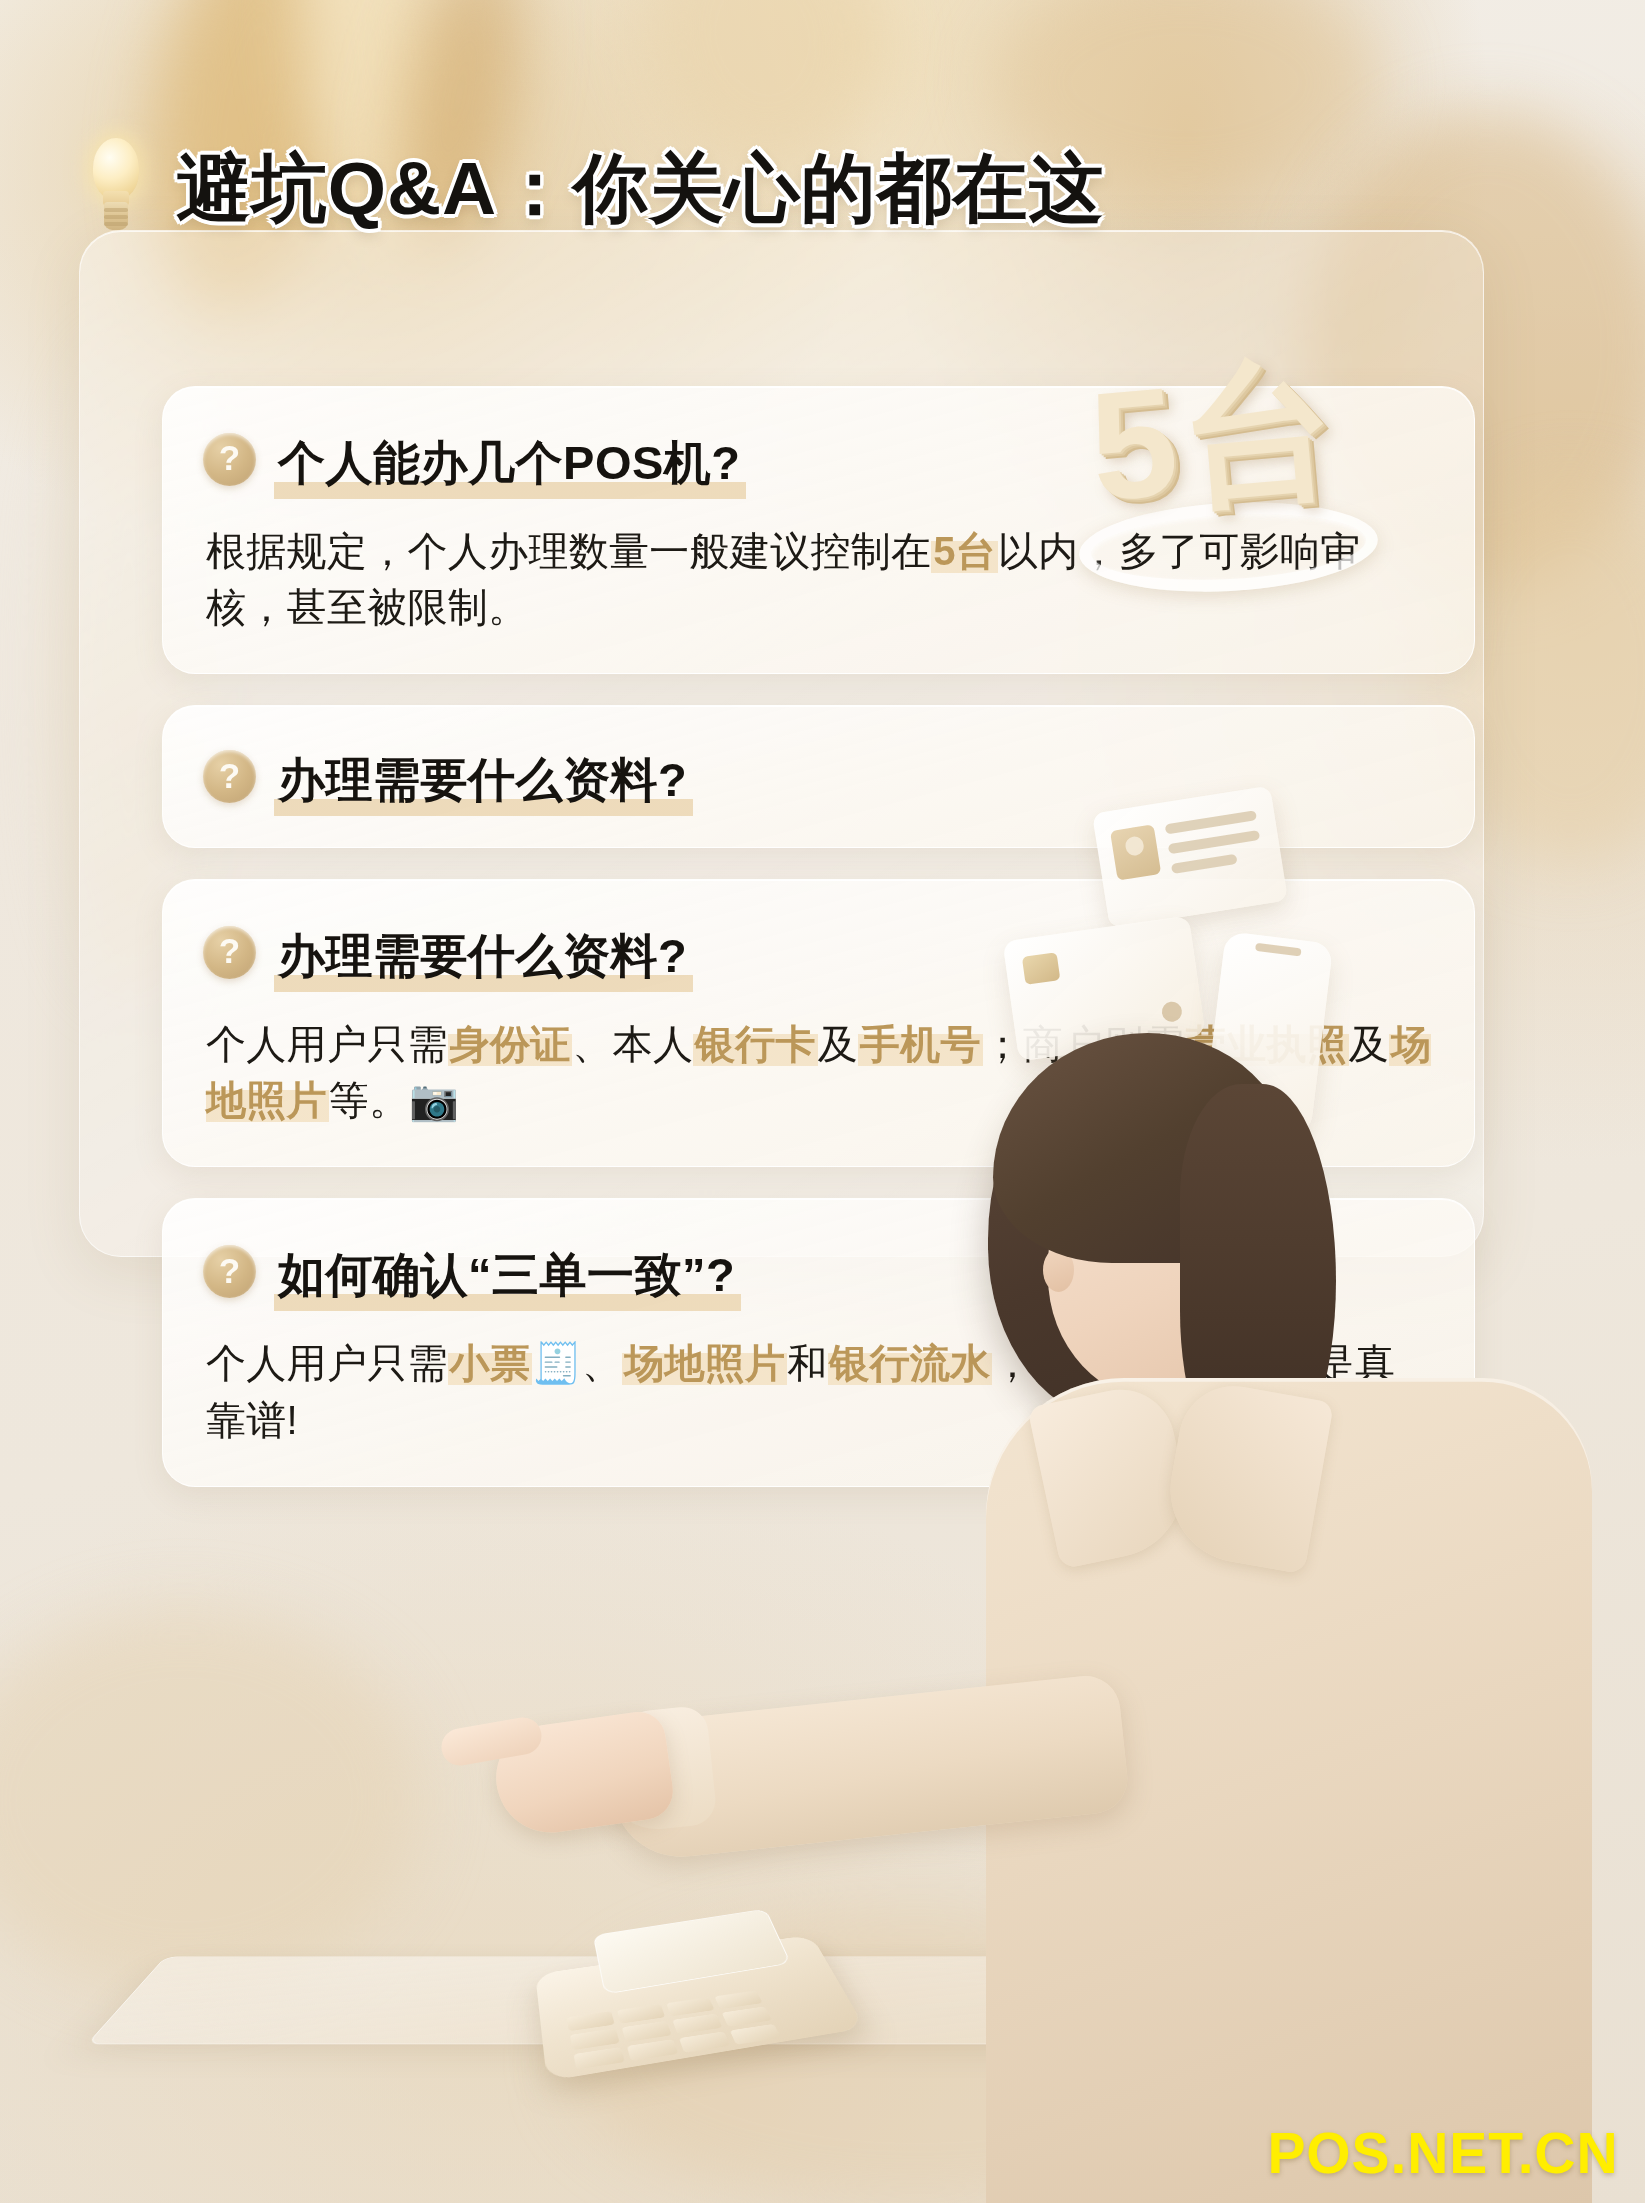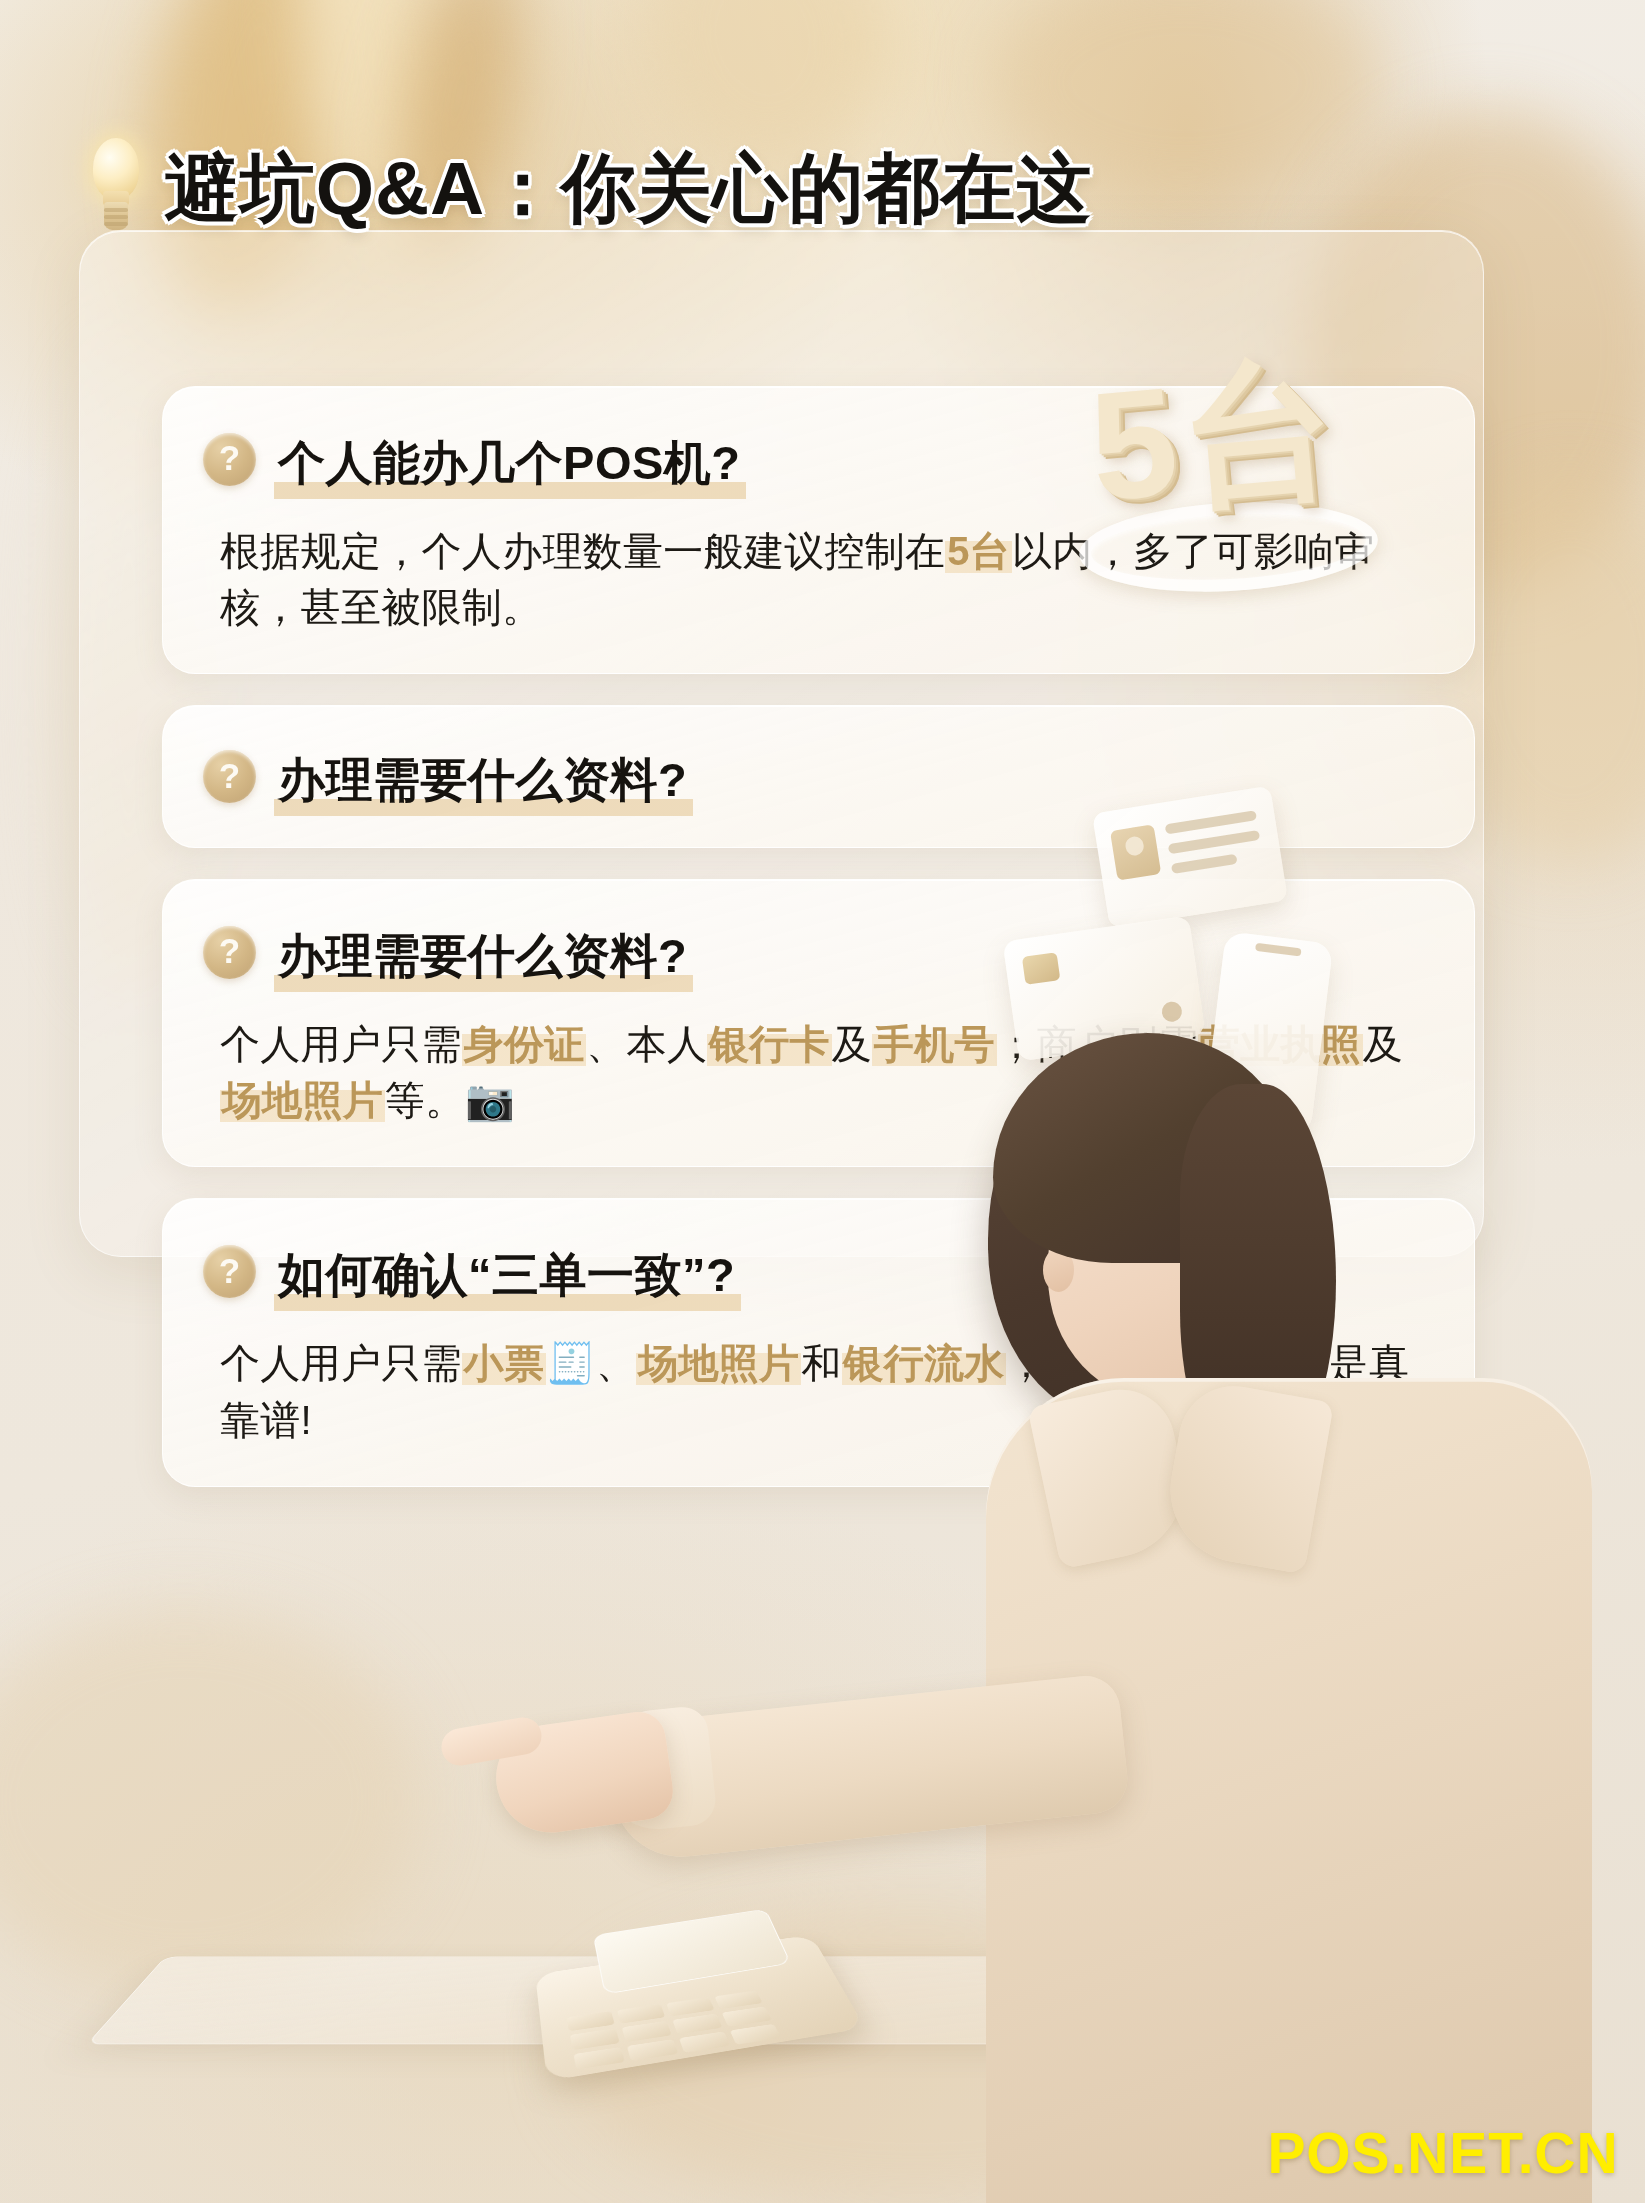--- a/index.html
+++ b/index.html
@@ -32,21 +32,21 @@
   .b6 { left:1304px;top:110px;  width:367px; height:478px; background:rgba(212,176,118,.45); }
   .b7 { left:1433px;top:478px;  width:275px; height:386px; background:rgba(230,206,164,.5); }
   .b8 { left:-55px; top:1607px; width:478px; height:386px; background:rgba(228,208,176,.45); }
   .b9 { left:569px; top:1910px; width:698px; height:303px; background:rgba(224,200,162,.4); }
   .b10{ left:55px;  top:349px;  width:147px; height:643px; background:rgba(238,226,204,.5); }
 
   
   .header { position:absolute; z-index:30; left:0; top:0; width:100%; height:257px; }
   .title-row {
     position:absolute; left:87px; top:138px;
-    display:flex; align-items:center; gap:20px;
+    display:flex; align-items:center; gap:32px;
   }
   .bulb { position:relative; width:57px; height:101px; flex:0 0 auto; }
   .bulb .glass {
     position:absolute; left:5.5px; top:0; width:46px; height:61px;
     border-radius:50% 50% 44% 44%;
     background:radial-gradient(circle at 36% 32%, #fffdf2 0%, #fdeec4 42%, #f0d79a 76%, #e2c384 100%);
     box-shadow:0 0 20px 6.4px rgba(250,230,170,.75);
   }
   .bulb .neck {
     position:absolute; left:15.6px; top:53px; width:26px; height:14.7px;
@@ -115,21 +115,21 @@
     padding-bottom:2.8px;
   }
   .q-text {
     font-size:47px; font-weight:bold; color:#16130f; letter-spacing:0.5px;
     white-space:nowrap;
     background:linear-gradient(to top, rgba(236,216,182,.92) 0 26%, rgba(236,216,182,0) 26%);
     padding:0 5.5px 3.7px 3.7px;
     margin-top:12px;
   }
   .a-text {
-    margin-top:24px; margin-left:17px;
+    margin-top:24px; margin-left:3px;
     font-size:40px; line-height:1.42; color:#1d1a15; font-weight:500;
     letter-spacing:0.3px;
   }
   .hl {
     color:#bb9759; font-weight:bold;
     background:linear-gradient(to top, rgba(243,226,197,.9) 0 72%, rgba(243,226,197,0) 72%);
     padding:0 1.8px;
   }
 
   

